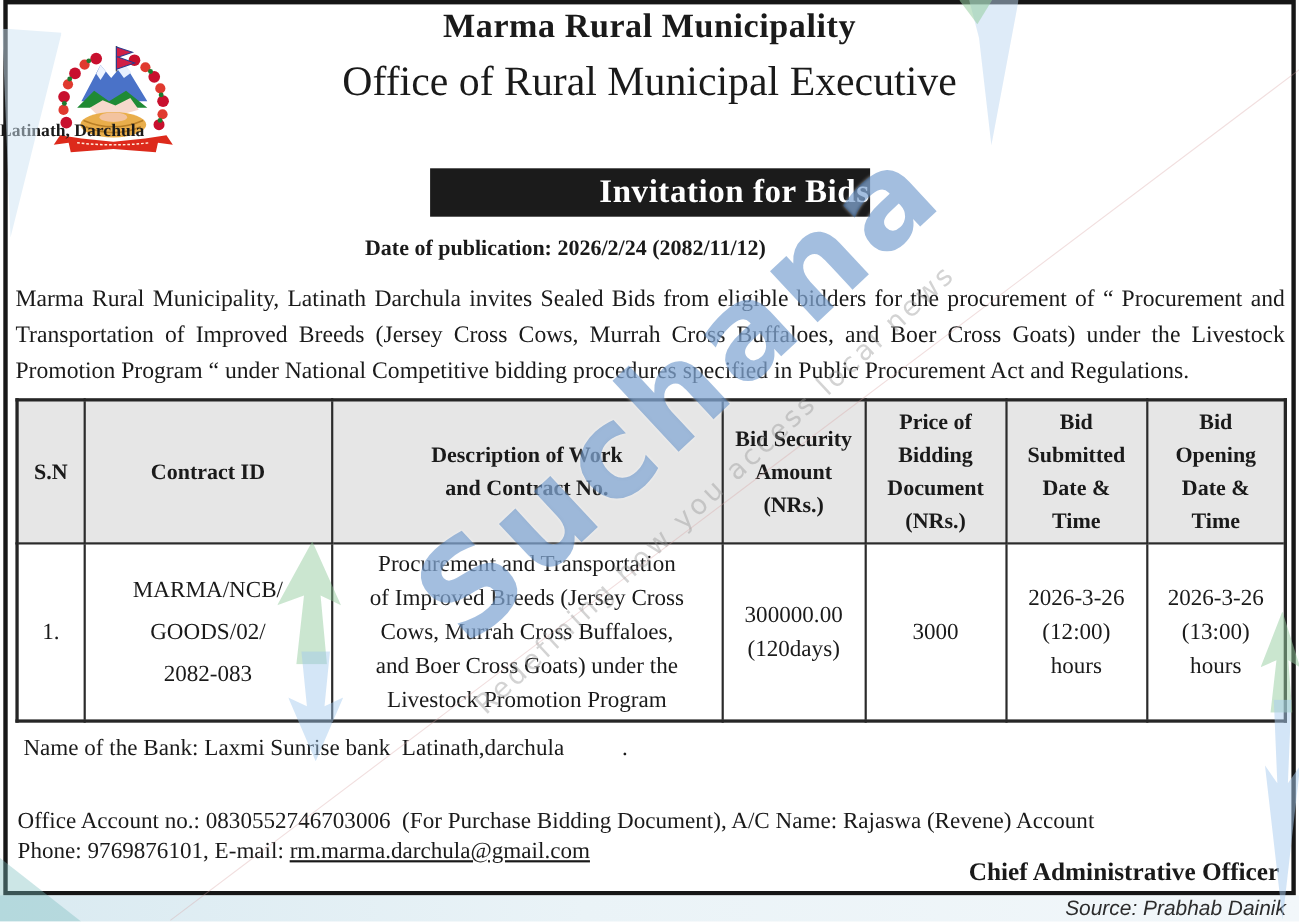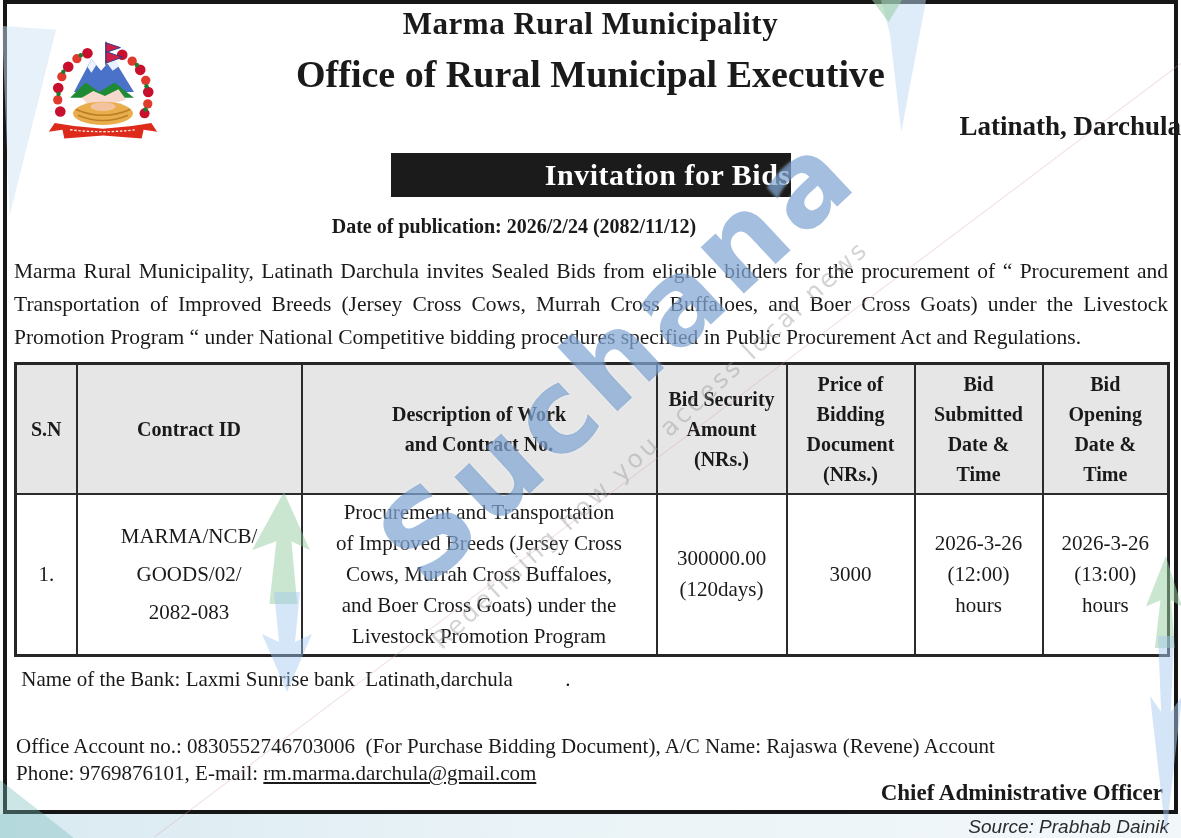--- a/index.html
+++ b/index.html
@@ -6,23 +6,23 @@
   .page{position:relative;width:1181px;height:838px;background:#fdfdfd;overflow:hidden;
         font-family:"Liberation Serif", serif;color:#1a1a1a;}
   .frame{position:absolute;left:3px;top:0;width:1175px;height:814px;box-sizing:border-box;
          border:4px solid #161616;background:#ffffff;z-index:1;}
   .content{position:absolute;inset:0;z-index:2;padding-left:20px;}
   
   .emblem{position:absolute;left:45px;top:36px;width:116px;height:116px;}
   .title1{position:absolute;left:0;top:6px;width:1181px;text-align:center;
           font-size:31px;font-weight:700;letter-spacing:.5px;}
   .title2{position:absolute;left:0;top:52px;width:1181px;text-align:center;
-          font-size:38px;font-weight:700;}
-  .title3{position:absolute;left:0;top:111px;width:1181px;text-align:right;
-          font-size:27px;font-weight:700;}
+          font-size:38px;font-weight:400;}
+  .title3{position:absolute;left:0;top:111px;width:1181px;text-align:left;
+          font-size:16px;font-weight:700;}
   .banner{position:absolute;left:50%;transform:translateX(-50%);top:153px;width:400px;height:44px;
           background:#1b1b1b;color:#ffffff;text-align:right;font-size:30px;font-weight:700;
           line-height:44px;letter-spacing:.5px;}
   .pubdate{position:absolute;left:0;top:215px;width:1028px;text-align:center;
            font-size:20px;font-weight:700;}
   
   .intro{position:absolute;left:14px;top:255px;width:1154px;font-size:21.5px;line-height:33px;
          text-align:justify;margin:0;}
   
   .bids-table{position:absolute;left:14px;top:362px;width:1153px;border-collapse:collapse;

